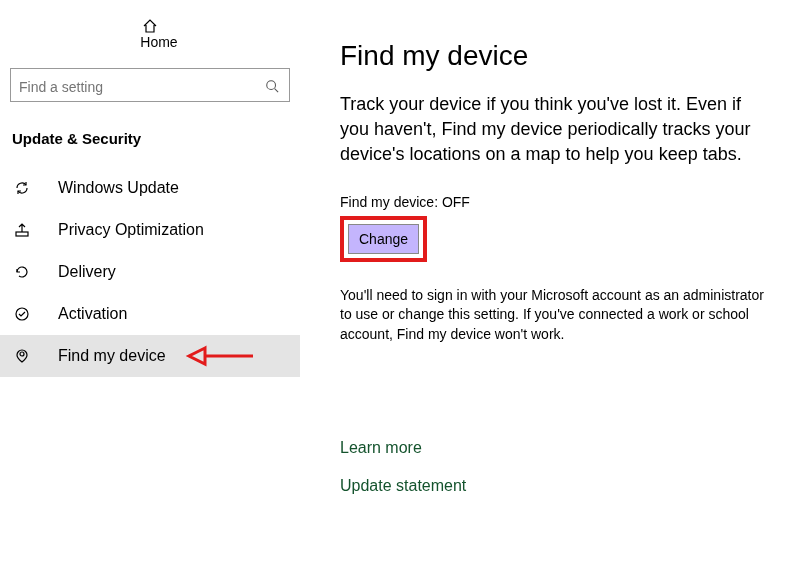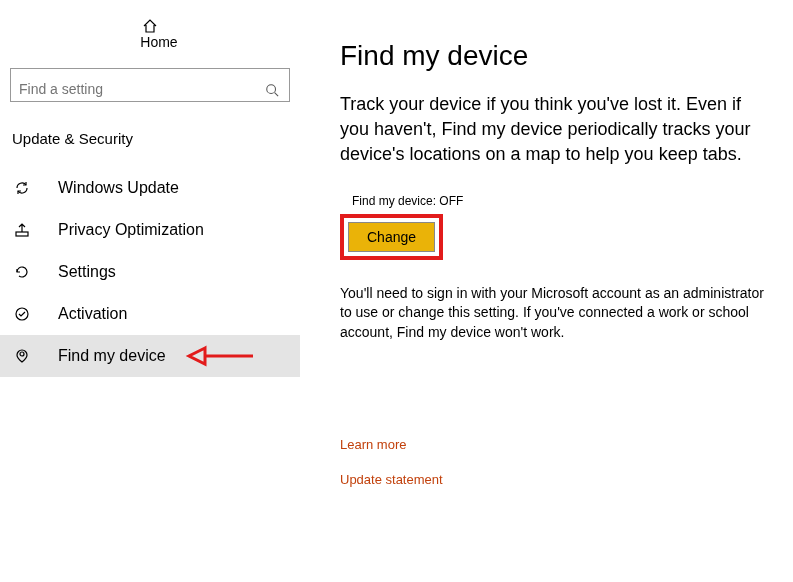--- a/index.html
+++ b/index.html
@@ -33,34 +33,34 @@
       flex-direction: column;
     }
     .home-row .icon { width: 20px; display: inline-flex; justify-content: center; }
     .home-row .label { margin-left: 18px; font-size: 14px; }
     .search-box {
       margin: 10px 10px 10px 10px;
       border: 1px solid #999;
       background: #fff;
       height: 34px;
       display: flex;
-      align-items: flex-end;
-      padding: 4px 8px;
+      align-items: flex-start;
+      padding: 10px 8px;
     }
     .search-box input {
       flex: 1;
       border: none;
       outline: none;
       font-size: 14px;
       color: #666;
       background: transparent;
     }
     .search-box .search-icon { width: 16px; color: #555; }
     .group-title {
-      font-weight: 400;
+      font-weight: 700;
       font-size: 15px;
       padding: 18px 12px 10px 12px;
     }
     .nav-list { margin-top: 10px; }
     .nav-item {
       display: flex;
       align-items: center;
       padding: 12px 12px;
       cursor: pointer;
       position: relative;
@@ -76,44 +76,44 @@
       font-size: 28px;
       font-weight: 400;
       margin-bottom: 20px;
     }
     .desc {
       font-size: 18px;
       line-height: 1.4;
       margin-bottom: 26px;
       max-width: 430px;
     }
-    .status-line { font-size: 12px; margin-bottom: 6px; margin-left: 12px; }
+    .status-line { font-size: 14px; margin-bottom: 6px; }
     .change-wrap {
       display: inline-block;
       border: 4px solid #e21b1b;
       padding: 4px;
       margin-bottom: 24px;
     }
     .change-btn {
-      background: #eab308;
+      background: #c4b5fd;
       border: 1px solid #888;
-      padding: 6px 18px;
+      padding: 6px 10px;
       font-size: 14px;
       cursor: pointer;
       font-family: inherit;
     }
     .note {
       font-size: 14px;
       line-height: 1.4;
       margin-bottom: 95px;
       max-width: 430px;
     }
     .link {
-      color: #c2410c;
-      font-size: 13px;
+      color: #14532d;
+      font-size: 16px;
       cursor: pointer;
       margin-bottom: 20px;
       display: block;
     }
     .arrow-annotation {
       position: absolute;
       right: 45px;
       top: 50%;
       transform: translateY(-50%);
     }
@@ -170,21 +170,21 @@
 
 
 
     <div class="nav-item">
       <span class="icon">
         <svg width="16" height="16" viewBox="0 0 16 16">
             <path d="M3 8a5 5 0 1 1 2 4" stroke="#000" stroke-width="1.2" fill="none"></path>
             <path d="M3 5v3h3" stroke="#000" stroke-width="1.2" fill="none"></path>
           </svg>
       </span>
-      <span class="label">Settings</span>
+      <span class="label">Delivery</span>
     </div>
 
     <div class="nav-item">
       <span class="icon">
         <svg width="16" height="16" viewBox="0 0 16 16">
             <circle cx="8" cy="8" r="6" stroke="#000" stroke-width="1.2" fill="none"></circle>
             <path d="M5 8 L7 10 L11 6" stroke="#000" stroke-width="1.2" fill="none"></path>
           </svg>
       </span>
       <span class="label">Activation</span>

